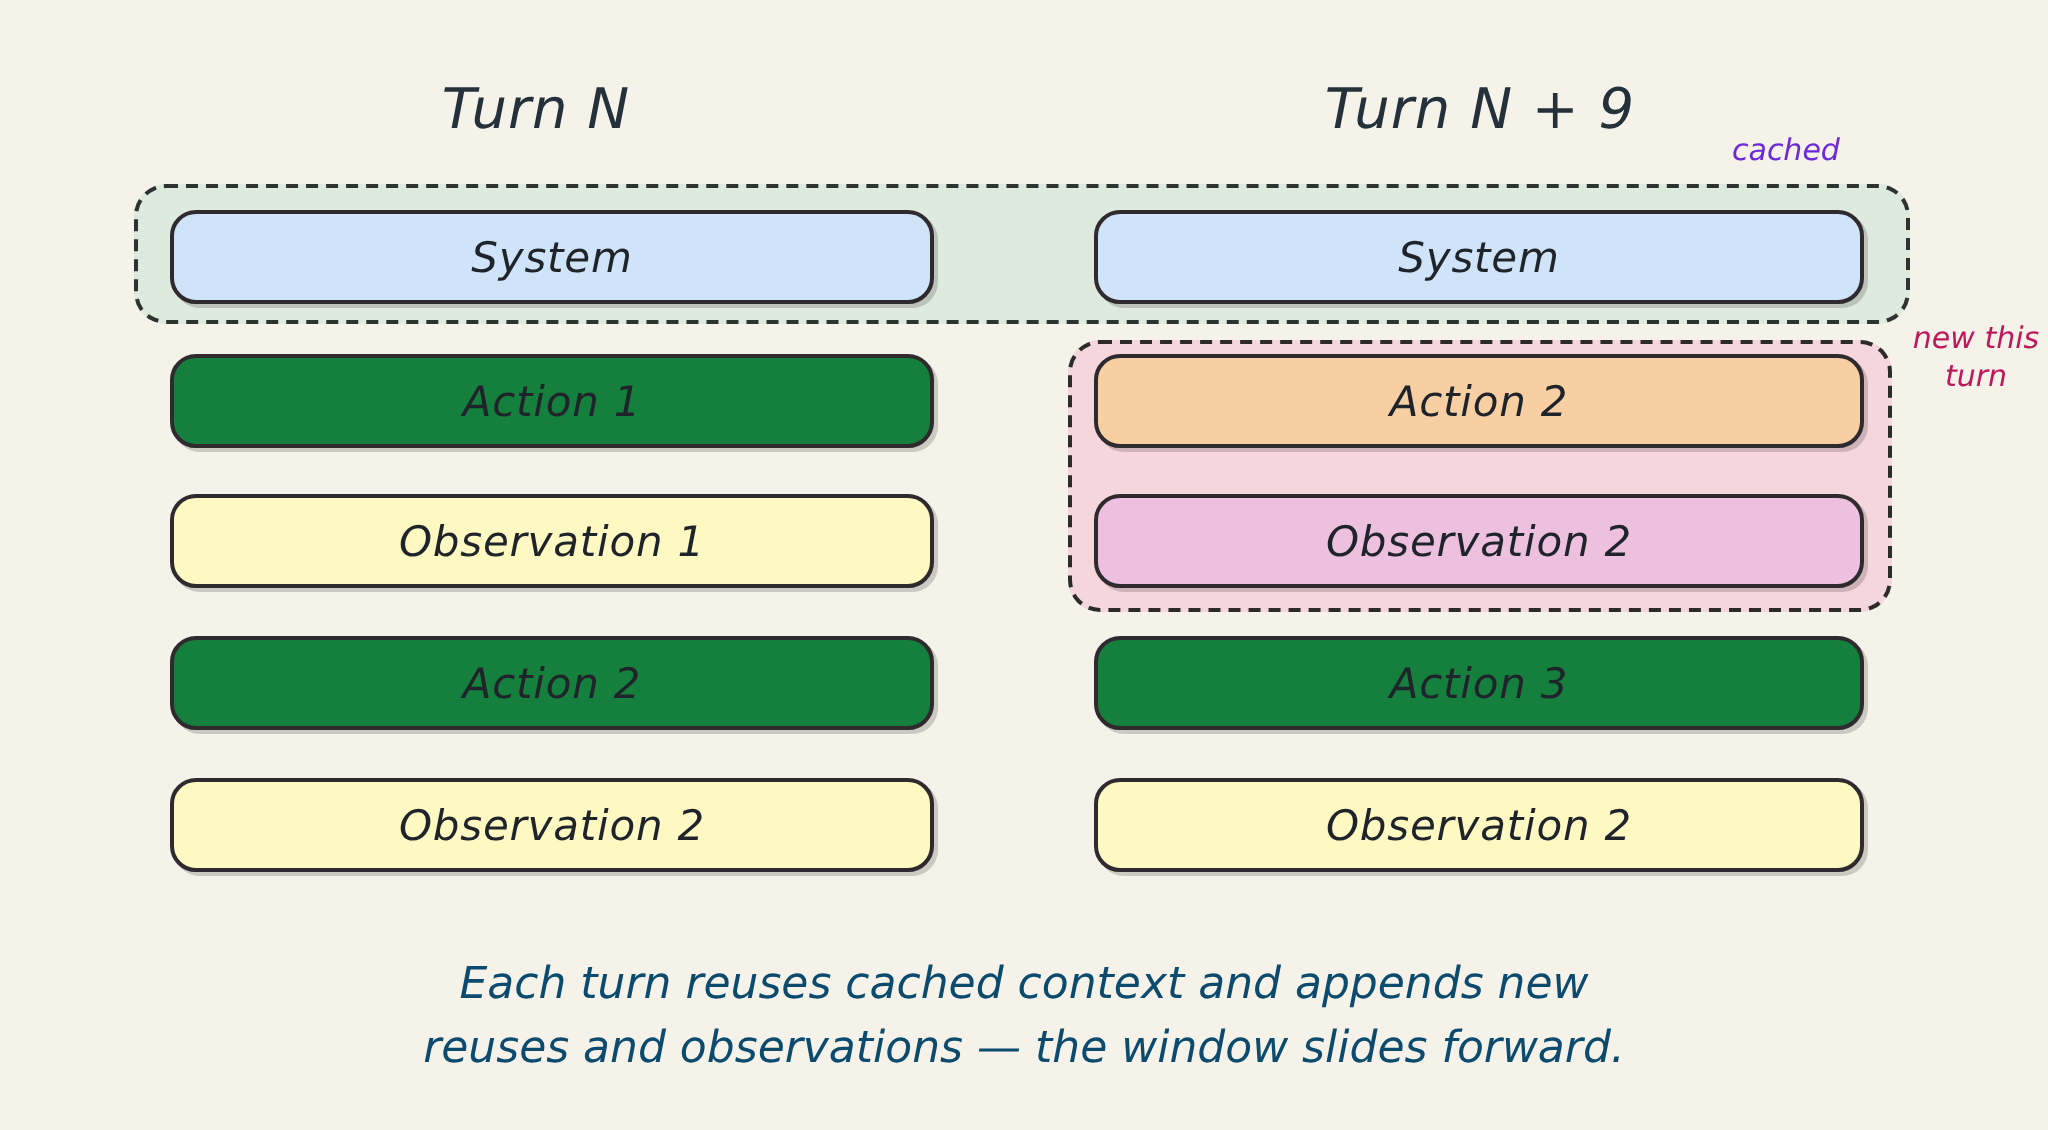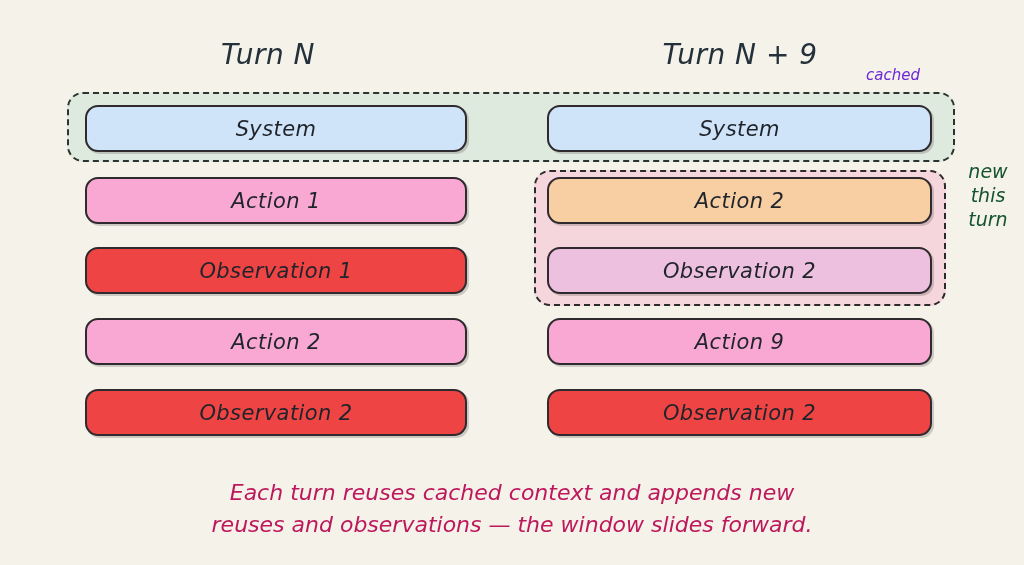--- a/index.html
+++ b/index.html
@@ -68,23 +68,23 @@
     background: #f6d6dd;
     border: 2.5px dashed #2c2a2b;
     border-radius: 16px;
     box-sizing: border-box;
   }
   #new-label {
     position: absolute;
     left: 952px;
     top: 160px;
     width: 72px;
-    font-size: 19px;
+    font-size: 15px;
     font-style: italic;
-    color: #14532d;
+    color: #be185d;
     line-height: 1.25;
     text-align: center;
   }
 
   
   .box {
     position: absolute;
     box-sizing: border-box;
     border: 2.5px solid #2e2a2e;
     border-radius: 13px;
@@ -102,35 +102,35 @@
   .col-left  { left: 85px;  width: 382px; }
   .col-right { left: 547px; width: 385px; }
 
   .r0 { top: 105px; height: 47px; }
   .r1 { top: 177px; height: 47px; }
   .r2 { top: 247px; height: 47px; }
   .r3 { top: 318px; height: 47px; }
   .r4 { top: 389px; height: 47px; }
 
   .sys   { background: #cfe3f9; }
-  .act   { background: #f9a8d4; }
-  .obs   { background: #ef4444; }
+  .act   { background: #15803d; }
+  .obs   { background: #fef9c3; }
   .act-n { background: #f7cfa2; }
   .obs-n { background: #eec0df; }
 
   
   #caption {
     position: absolute;
     left: 0;
     top: 477px;
     width: 1024px;
     text-align: center;
     font-size: 22px;
     font-style: italic;
-    color: #be185d;
+    color: #0c4a6e;
     line-height: 1.45;
   }
   .cap-line { display: block; }
 </style>
 </head>
 <body>
 
 <div id="stage">
 
   <div class="col-title" id="title-left">Turn N</div>
@@ -147,21 +147,21 @@
 
   <div class="box col-left r0 sys">System</div>
   <div class="box col-left r1 act">Action 1</div>
   <div class="box col-left r2 obs">Observation 1</div>
   <div class="box col-left r3 act">Action 2</div>
   <div class="box col-left r4 obs">Observation 2</div>
 
   <div class="box col-right r0 sys">System</div>
   <div class="box col-right r1 act-n">Action 2</div>
   <div class="box col-right r2 obs-n">Observation 2</div>
-  <div class="box col-right r3 act">Action 9</div>
+  <div class="box col-right r3 act">Action 3</div>
   <div class="box col-right r4 obs">Observation 2</div>
 
   <div id="caption">
     <span class="cap-line">Each turn reuses cached context and appends new</span>
     <span class="cap-line">reuses and observations — the window slides forward.</span>
   </div>
 
 </div>
 
 </body></html>

